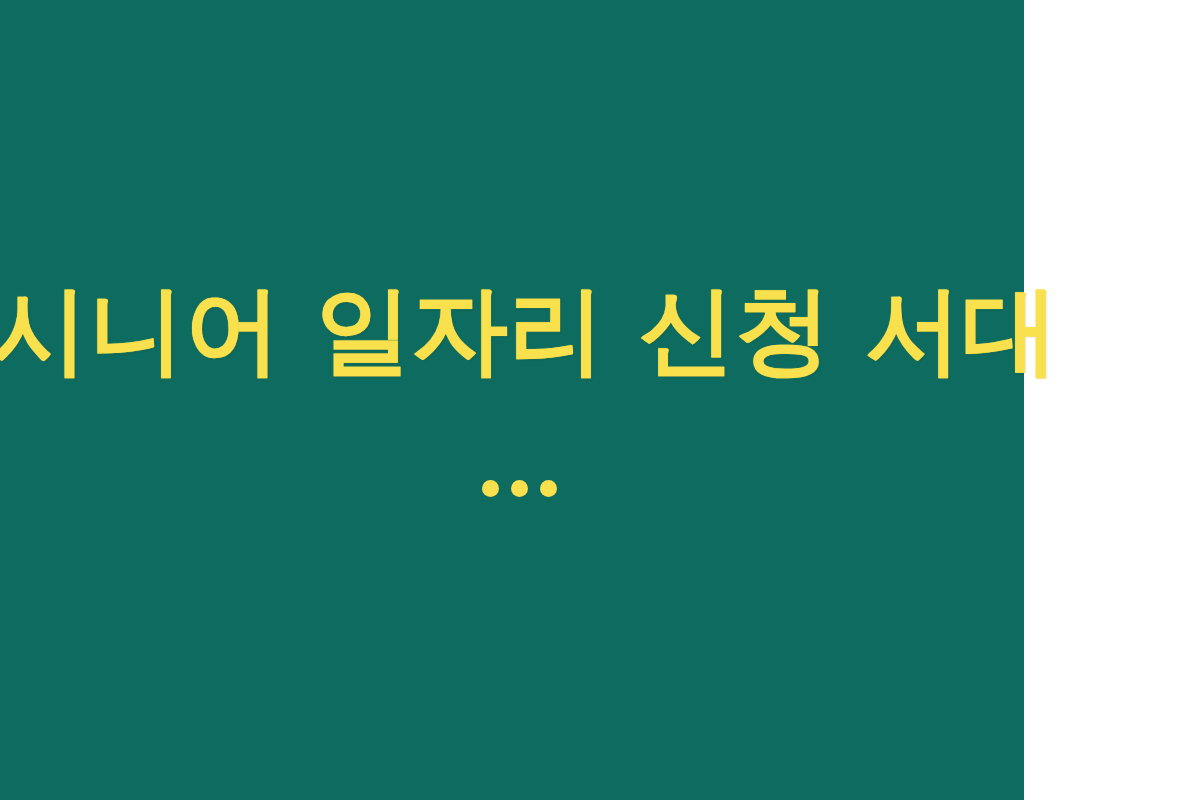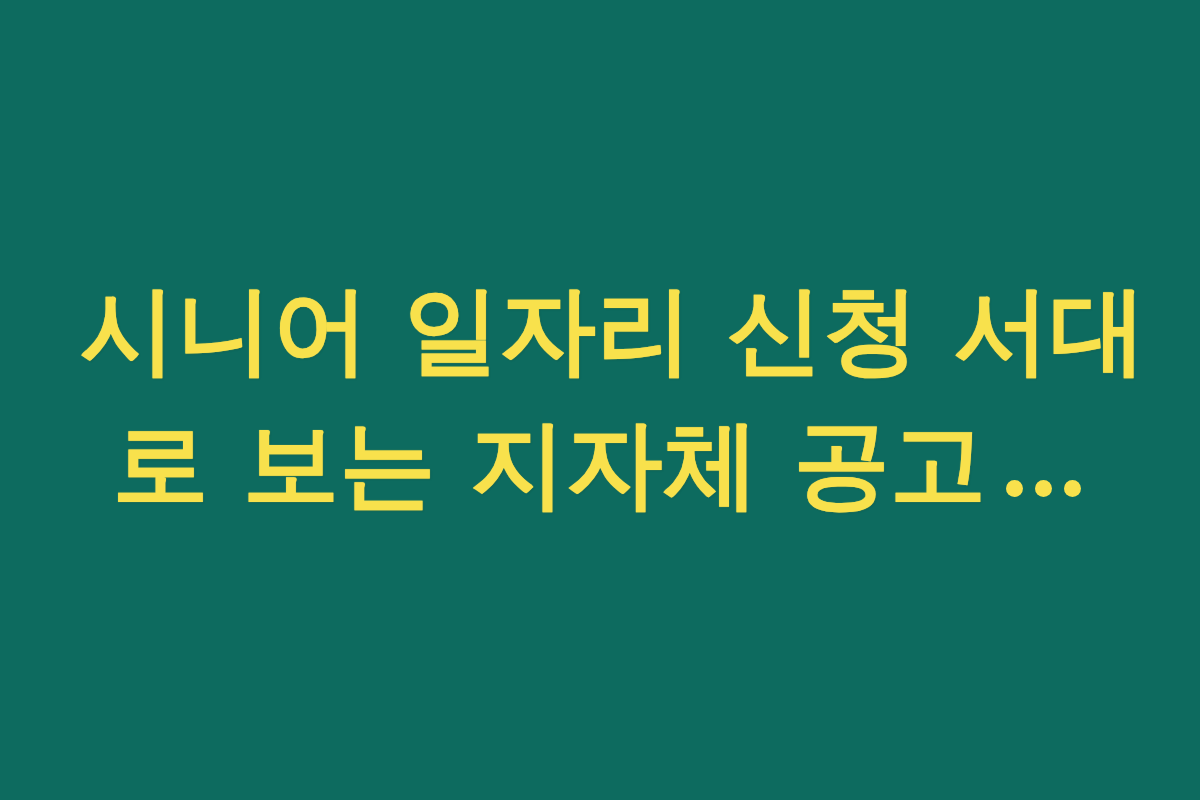--- a/index.html
+++ b/index.html
@@ -10,21 +10,21 @@
 
   body {
     width: 1200px;
     height: 800px;
     overflow: hidden;
     font-family: "Liberation Sans", sans-serif;
   }
 
   #thumbnail-card {
     position: relative;
-    width: 1200px;
+    width: 1024px;
     height: 800px;
     background: #0D6B5F;
     display: flex;
     align-items: center;
     justify-content: center;
     box-sizing: border-box;
   }
 
   #headline-block {
     width: 1040px;
@@ -69,17 +69,17 @@
 <body>
 
 <div id="thumbnail-card" style="background: rgb(13, 107, 95);">
 
   <div id="headline-block" style="color: rgb(248, 225, 76);">
 
     <span class="headline-line">시니어 일자리 신청 서대</span>
 
 
     <span class="headline-line">
-      <span>로 보는 지자체 공고</span><span class="ellipsis-dots" aria-label="…"><span class="dot" style="background: rgb(248, 225, 76);"></span><span class="dot" style="background: rgb(248, 225, 76);"></span><span class="dot" style="background: rgb(248, 225, 76);"></span></span>
+      <span class="ellipsis-dots" aria-label="…"><span class="dot" style="background: rgb(248, 225, 76);"></span><span class="dot" style="background: rgb(248, 225, 76);"></span><span class="dot" style="background: rgb(248, 225, 76);"></span></span>
     </span>
 
   </div>
 </div>
 
 </body></html>

